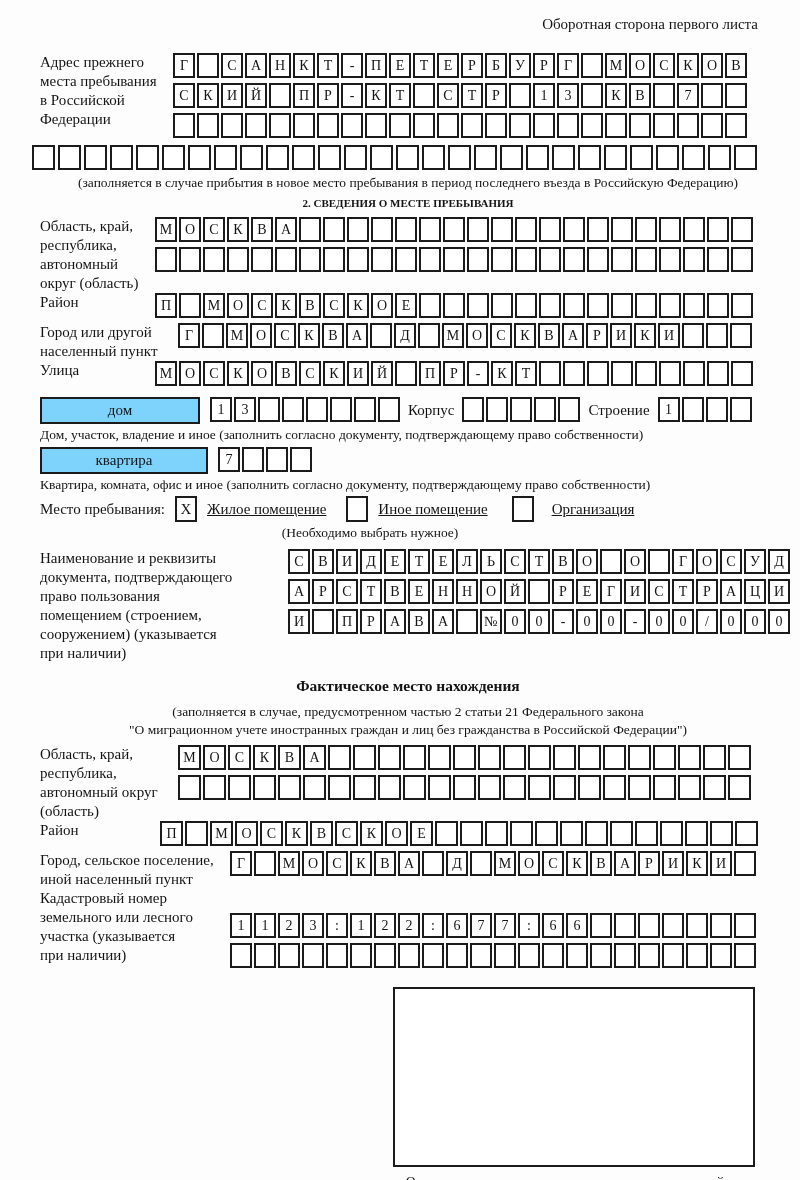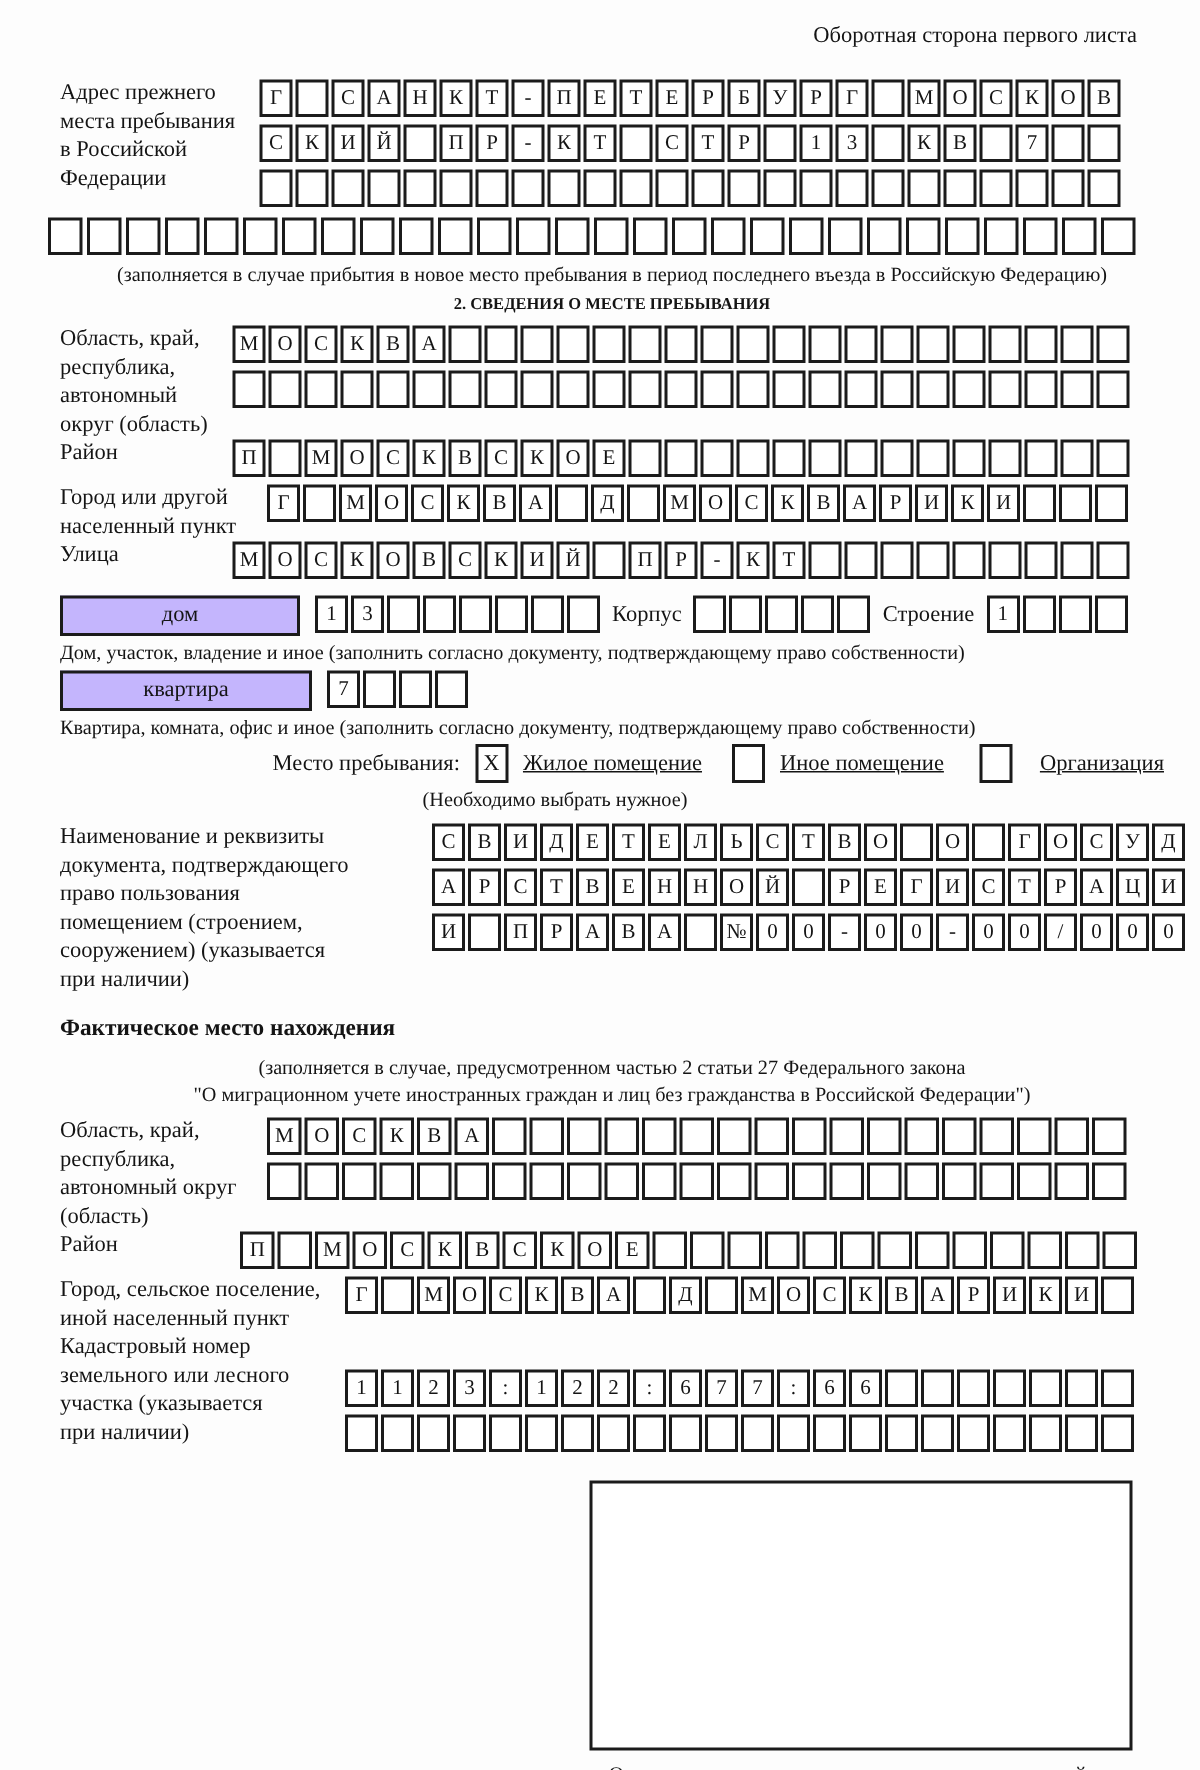--- a/index.html
+++ b/index.html
@@ -29,37 +29,37 @@
     flex-shrink:0;
   }
   .c23{--cw:23px;}
   .c24g3{--cw:23px;gap:3px;}
   .note{font-size:13.5px;}
   .center{text-align:center;}
   .h-sec{font-weight:bold;text-align:center;font-size:11px;margin:6px 0 8px 0;}
   .overflow-row{margin-left:-8px;margin-top:2px;}
   .labelbox{
     border:2px solid #1b1b1b;box-sizing:border-box;height:27px;
-    display:flex;align-items:center;justify-content:center;background:#c4b5fd;
+    display:flex;align-items:center;justify-content:center;background:#7dd3fc;
     flex-shrink:0;
   }
   .inline-lab{margin:0 8px;line-height:27px;white-space:nowrap;}
   .hrow{display:flex;align-items:flex-start;margin-top:6px;}
   .checkbox{
     width:22px;height:26px;border:2px solid #1b1b1b;box-sizing:border-box;
     display:flex;align-items:center;justify-content:center;
     font-size:15px;background:#fff;flex-shrink:0;
   }
-  .stay-row{display:flex;align-items:center;gap:10px;margin-top:3px;justify-content:flex-end;}
+  .stay-row{display:flex;align-items:center;gap:10px;margin-top:3px;}
   .stay-row .opt-label{white-space:nowrap;text-decoration:underline;}
   .choose-note{margin-left:-40px;width:740px;text-align:center;margin-top:3px;}
   .mt6{margin-top:6px;}
   .mt4{margin-top:4px;}
   .mt8{margin-top:8px;gap:33px;}
-  .fact-title{font-weight:bold;font-size:15.5px;margin-top:14px;margin-bottom:8px;}
+  .fact-title{font-weight:bold;text-align:center;font-size:15.5px;margin-top:14px;margin-bottom:8px;}
   .fact-note{text-align:center;font-size:13.5px;line-height:18px;}
   .cad-rows{margin-top:24px;}
   .stamp-box{
     margin-left:353px;margin-top:14px;
     width:362px;height:180px;
     border:2px solid #1b1b1b;box-sizing:border-box;background:#fff;
   }
   .stamp-caption{
     margin-left:290px;margin-top:6px;width:470px;
     text-align:center;font-size:13.8px;line-height:19px;
@@ -482,21 +482,21 @@
           <span class="cell">0</span>
           <span class="cell">/</span>
           <span class="cell">0</span>
           <span class="cell">0</span>
           <span class="cell">0</span>
         </div>
     </div>
   </div>
 
   <div class="fact-title">Фактическое место нахождения</div>
-  <div class="fact-note">(заполняется в случае, предусмотренном частью 2 статьи 27 Федерального закона</div>
+  <div class="fact-note">(заполняется в случае, предусмотренном частью 2 статьи 21 Федерального закона</div>
   <div class="fact-note">"О миграционном учете иностранных граждан и лиц без гражданства в Российской Федерации")</div>
 
   <div class="field mt6">
     <div class="label" style="width:138px;">
       <div>Область, край,</div>
       <div>республика,</div>
       <div>автономный округ</div>
       <div>(область)</div>
     </div>
     <div class="rows">

